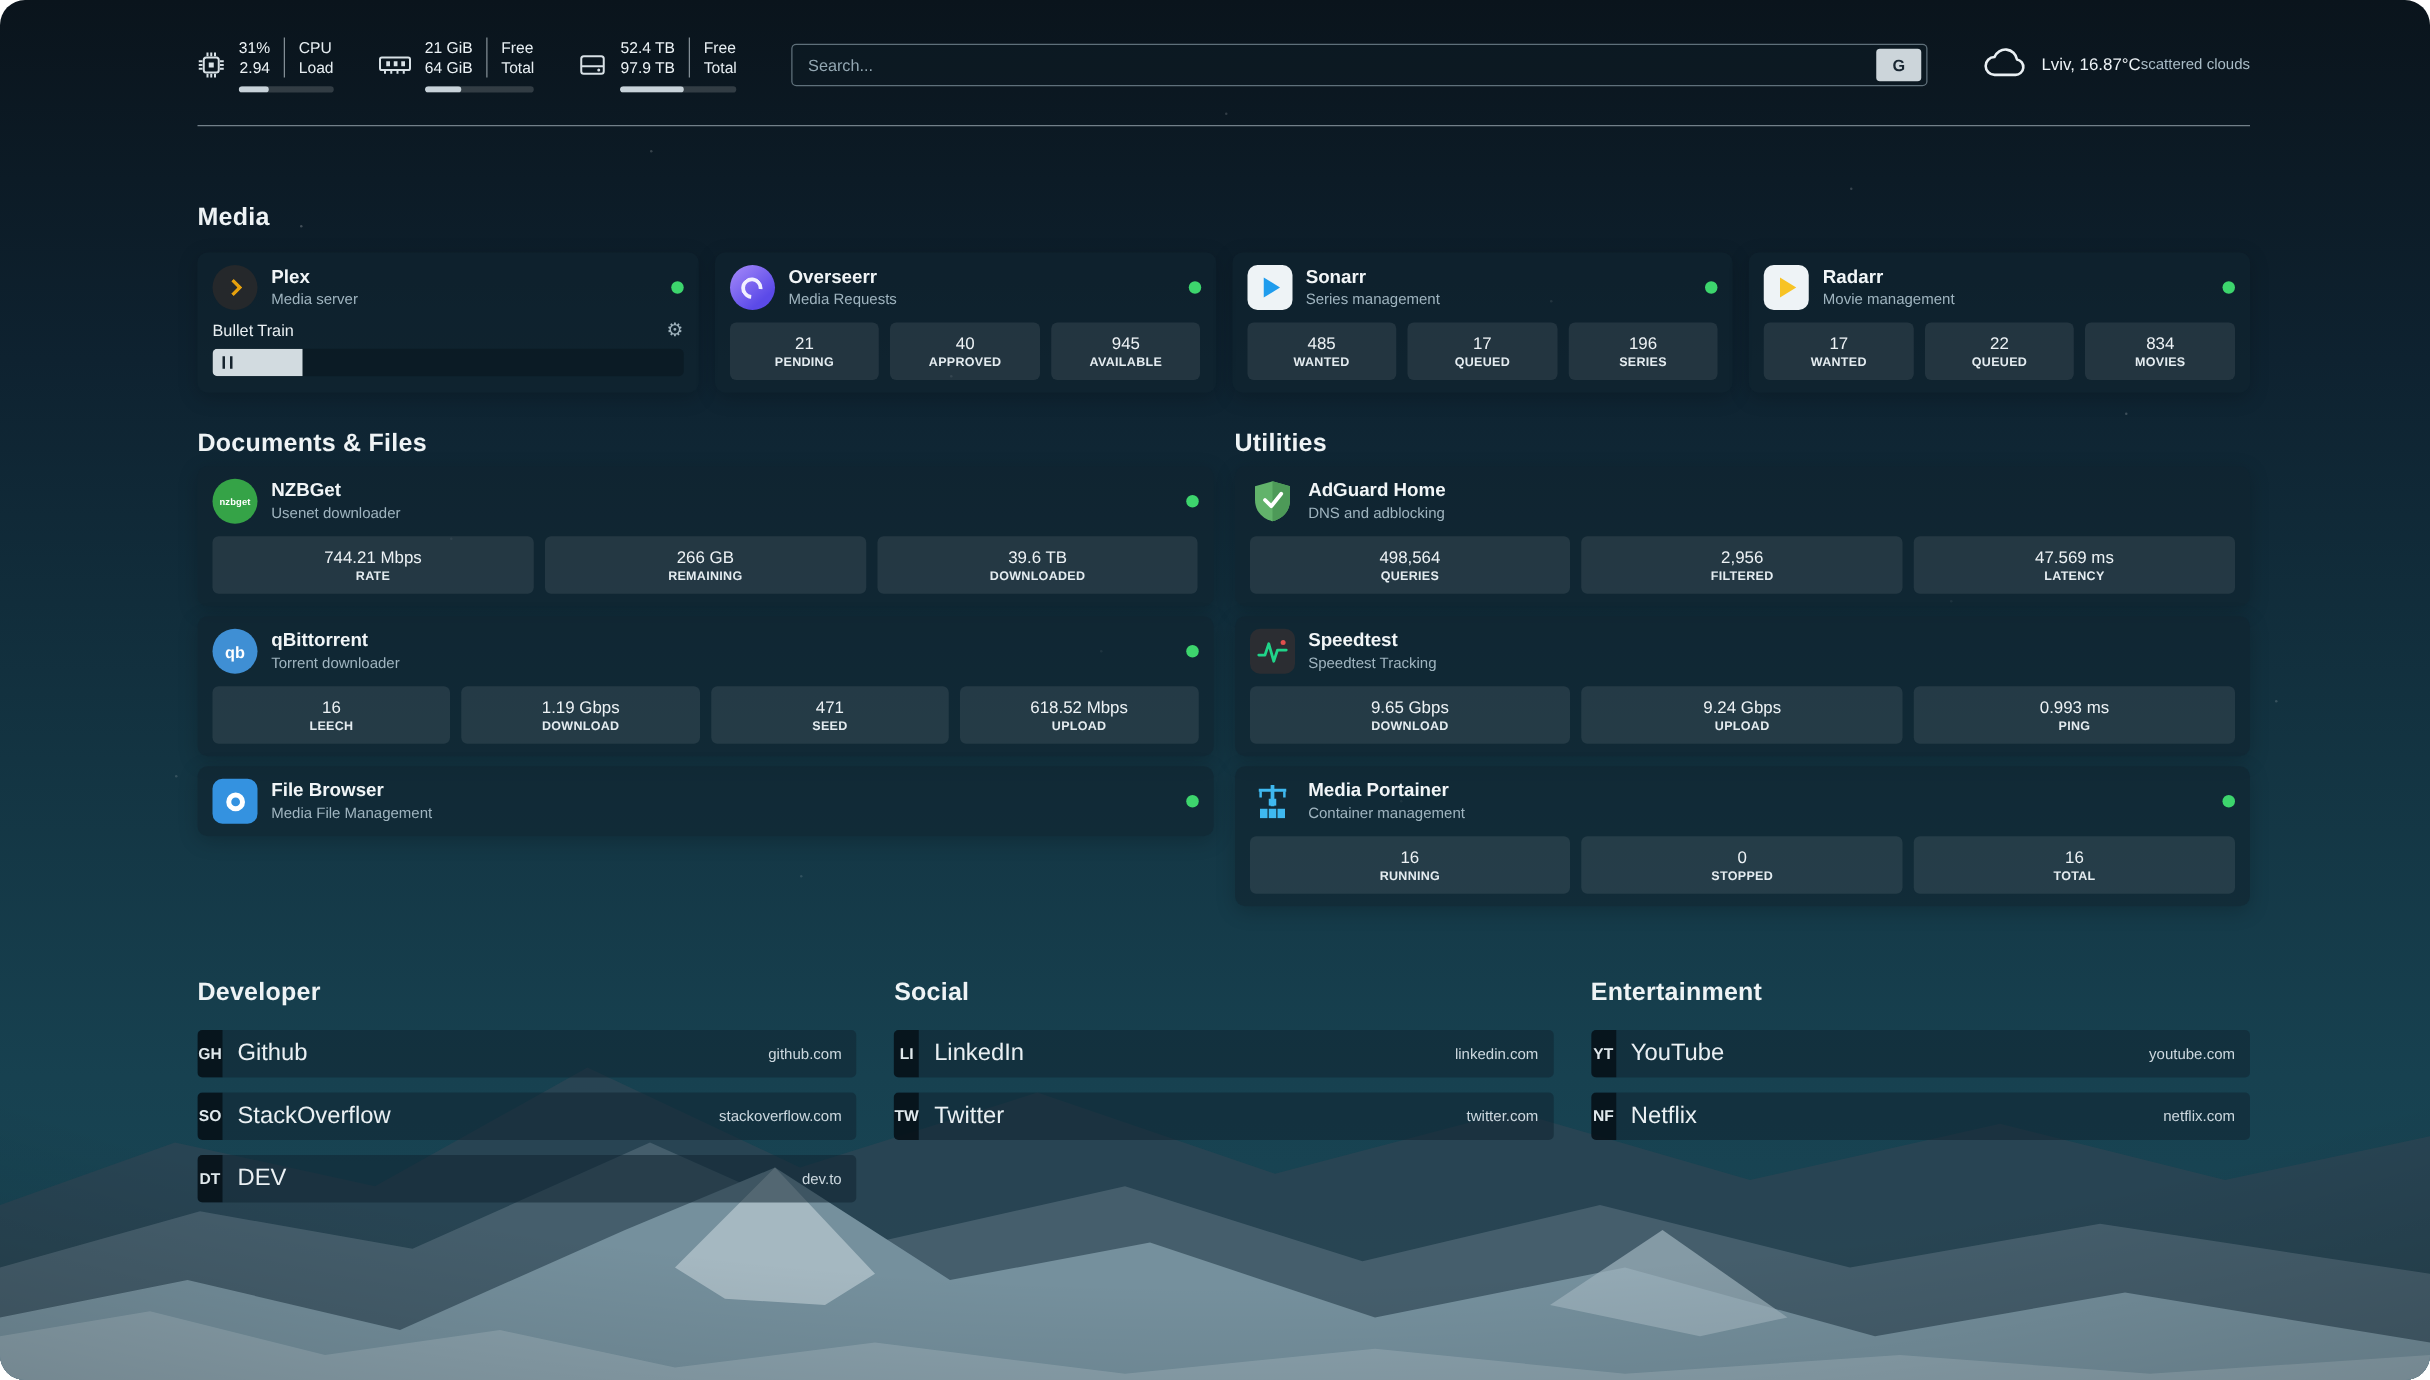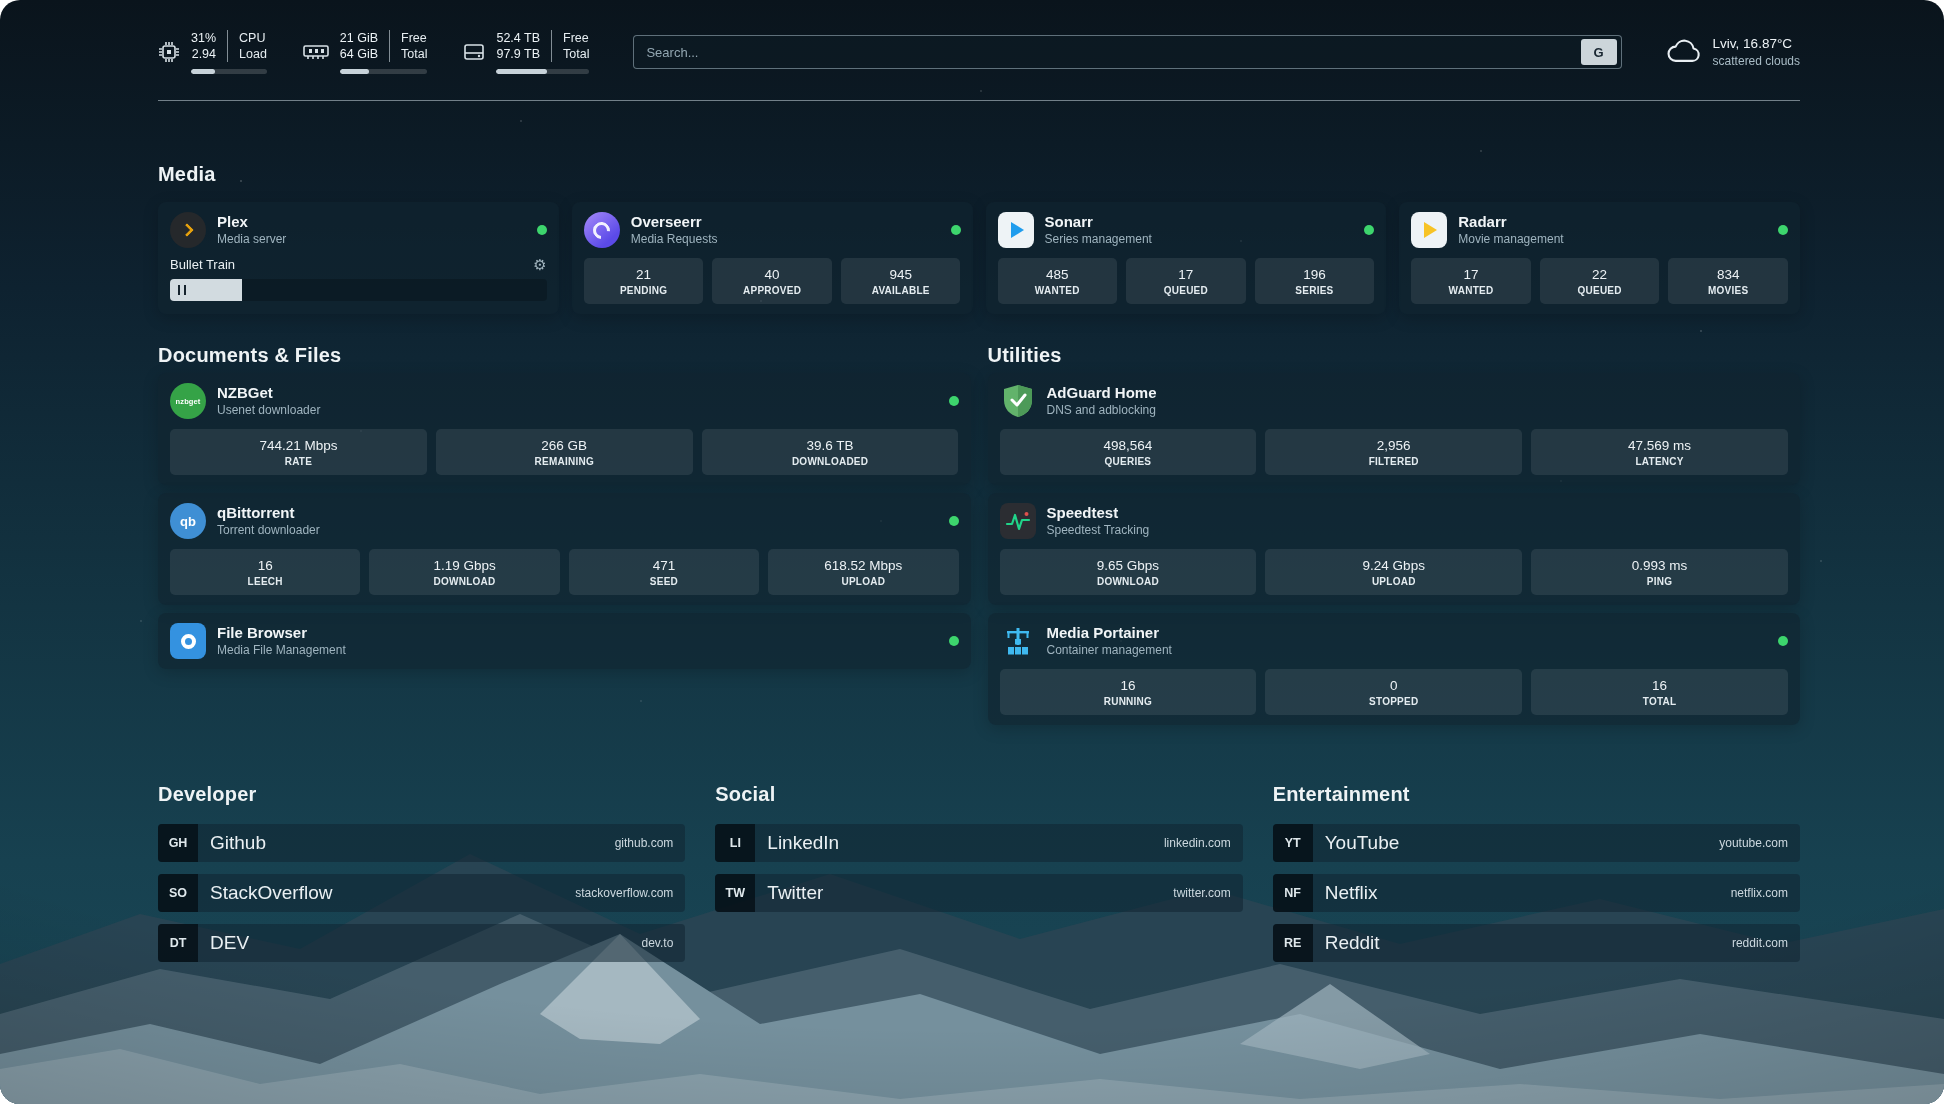--- a/index.html
+++ b/index.html
@@ -40,21 +40,21 @@
   .m-labels { display:flex; flex-direction:column; align-items:flex-start; font-size:12.5px; color:#e6edf1; line-height:1.3; padding-left:11px; border-left:1px solid rgba(230,240,245,.55); }
   .m-bar { grid-column:2/4; height:5px; background:rgba(255,255,255,.16); border-radius:3px; overflow:hidden; }
   .m-fill { height:100%; background:#c7d2d9; border-radius:3px; }
 
   .search { flex:1; display:flex; align-items:center; height:34px; background:rgba(13,28,38,.45); border:1px solid rgba(165,185,197,.55); border-radius:4px; padding:0 4px 0 12px; }
   .search input { flex:1; background:transparent; border:none; outline:none; color:#e8eef2; font-size:13px; font-family:inherit; }
   .search input::placeholder { color:#93a7b2; }
   .g-btn { width:36px; height:26px; border:none; border-radius:3px; background:#ccd5da; color:#182631; font-weight:700; font-size:13px; cursor:pointer; }
 
   .weather { display:flex; align-items:center; gap:11px; }
-  .w-col { display:flex; flex-direction:column; line-height:1.35; }
+  .w-col { display:flex; flex-direction:row; line-height:1.35; }
   .w-main { font-size:13.5px; color:#eef3f6; }
   .w-sub { font-size:12px; color:#a9bcc6; }
 
   .divider { margin-top:24px; border:none; border-top:1px solid rgba(200,214,223,.55); }
 
   
   h2.sec { font-size:20px; font-weight:600; color:#eef3f5; letter-spacing:.2px; }
 
   
   .card { background:rgba(16,35,46,.62); border-radius:8px; padding:10px 12px; box-shadow:0 4px 16px rgba(0,0,0,.18); }
@@ -84,21 +84,21 @@
 
   
   .two-col { display:grid; grid-template-columns:1fr 1fr; gap:17px; margin-top:30px; align-items:start; }
   .col { display:flex; flex-direction:column; gap:8px; }
   .col h2 { margin-bottom:-2px; }
 
   
   .bookmarks { display:grid; grid-template-columns:repeat(3,1fr); gap:30px; margin-top:58px; }
   .bm-list { display:flex; flex-direction:column; gap:12px; margin-top:18px; }
   .bm-row { display:flex; align-items:center; height:38px; background:rgba(17,37,49,.55); border-radius:4px; overflow:hidden; cursor:pointer; text-decoration:none; }
-  .bm-badge { width:40px; align-self:stretch; display:flex; align-items:center; justify-content:center; background:rgba(6,16,24,.85); font-size:12.5px; font-weight:600; color:#dfe8ec; flex:none; }
+  .bm-badge { width:20px; align-self:stretch; display:flex; align-items:center; justify-content:center; background:rgba(6,16,24,.85); font-size:12.5px; font-weight:600; color:#dfe8ec; flex:none; }
   .bm-name { margin-left:12px; font-size:19px; color:#eaf0f3;text-align:right; }
   .bm-url { margin-left:auto; margin-right:12px; font-size:12px; color:#ccd8df; }
 
   
   .app-icon { width:36px; height:36px; flex:none; display:flex; align-items:center; justify-content:center; }
   .icon-plex { border-radius:50%; background:#25282b; }
   .plex-chev { width:10px; height:10px; border-top:3.5px solid var(--plex,#e5a00d); border-right:3.5px solid var(--plex,#e5a00d); transform:rotate(45deg); margin-left:-3px; border-radius:1px; }
   .icon-overseerr { border-radius:50%; background:linear-gradient(140deg,#a78bfa 0%,#5b4ae8 75%); }
   .ov-swirl { width:17px; height:17px; border:3.5px solid rgba(248,248,255,.95); border-radius:50%; border-bottom-color:transparent; transform:rotate(-40deg); }
   .icon-sonarr, .icon-radarr { border-radius:8px; background:#eef3f6; }
@@ -544,24 +544,19 @@
             <a class="bm-row">
               <span class="bm-badge">YT</span>
               <span class="bm-name">YouTube</span>
               <span class="bm-url">youtube.com</span>
             </a>
             <a class="bm-row">
               <span class="bm-badge">NF</span>
               <span class="bm-name">Netflix</span>
               <span class="bm-url">netflix.com</span>
             </a>
-            <a class="bm-row">
-              <span class="bm-badge">RE</span>
-              <span class="bm-name">Reddit</span>
-              <span class="bm-url">reddit.com</span>
-            </a>
           </div>
         </div>
       </div>
 
     </div>
   </div>
 </div>
 
 </body></html>

